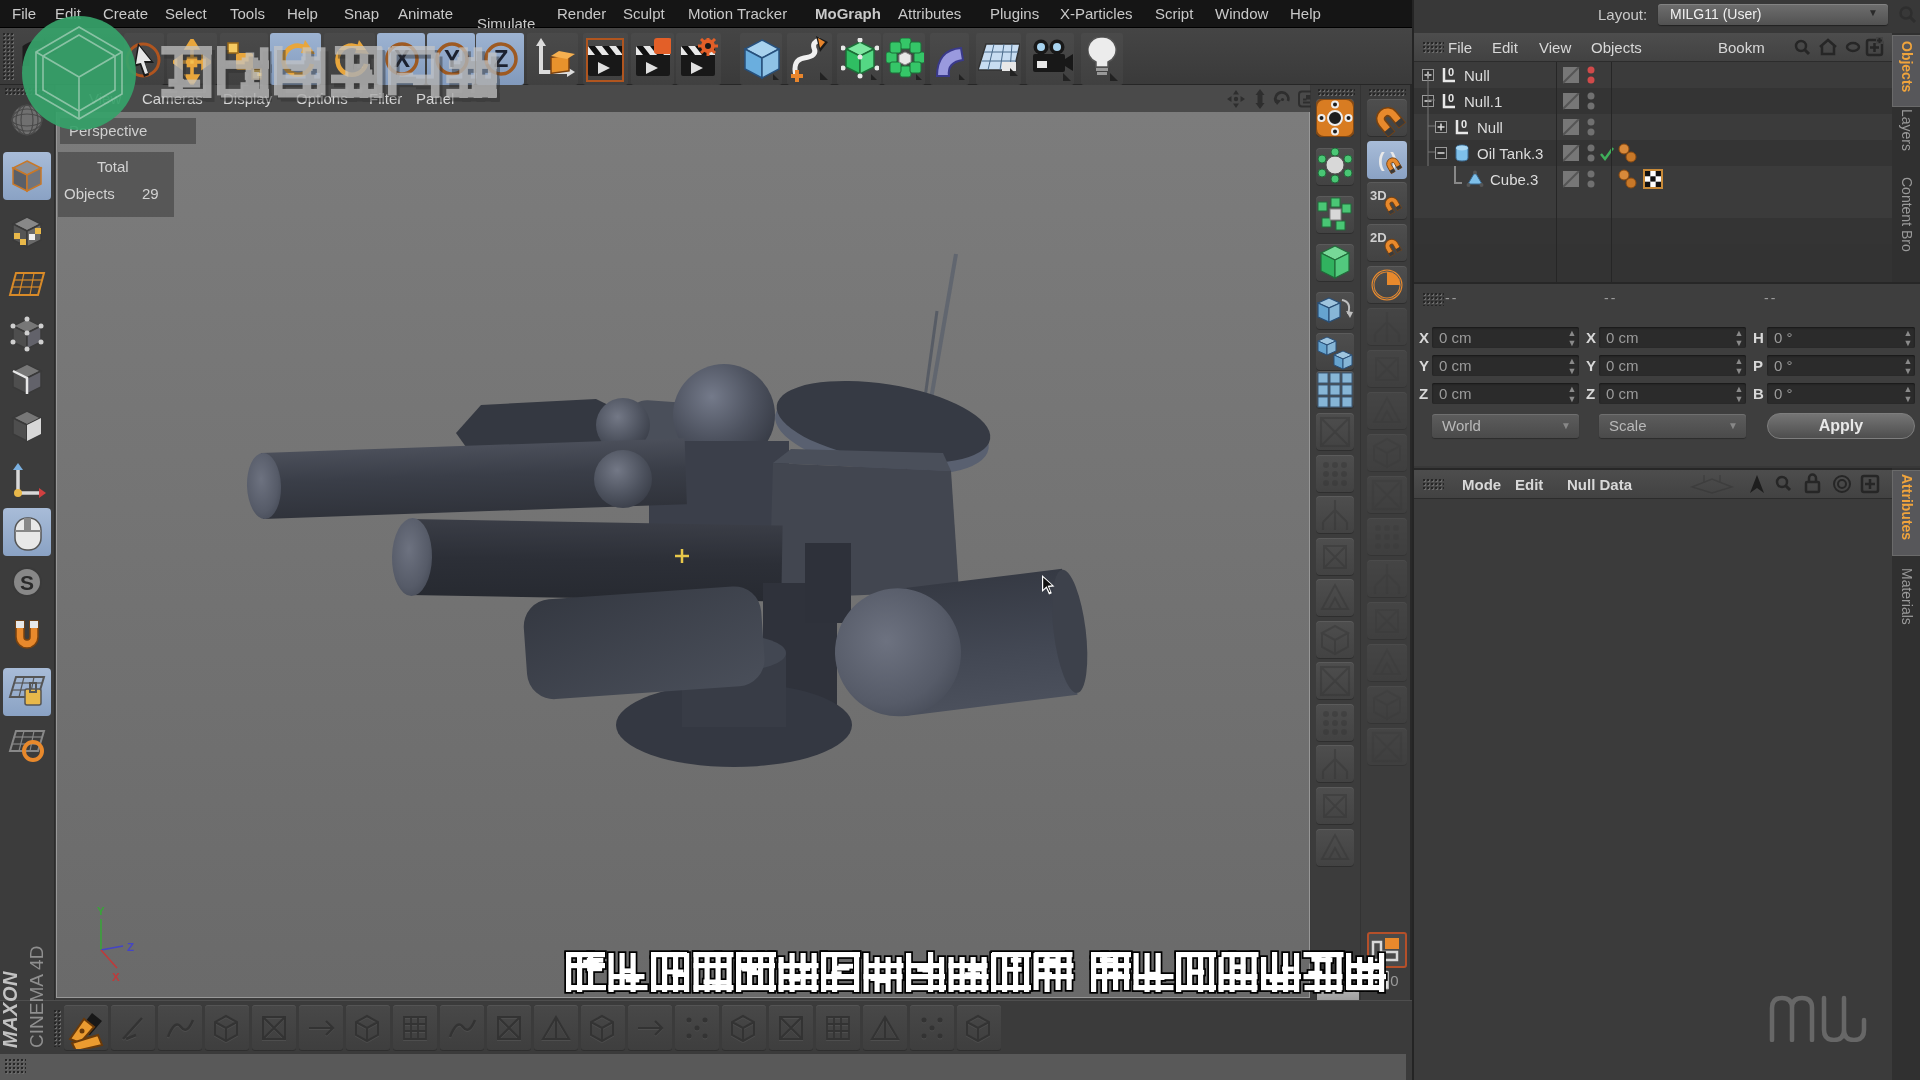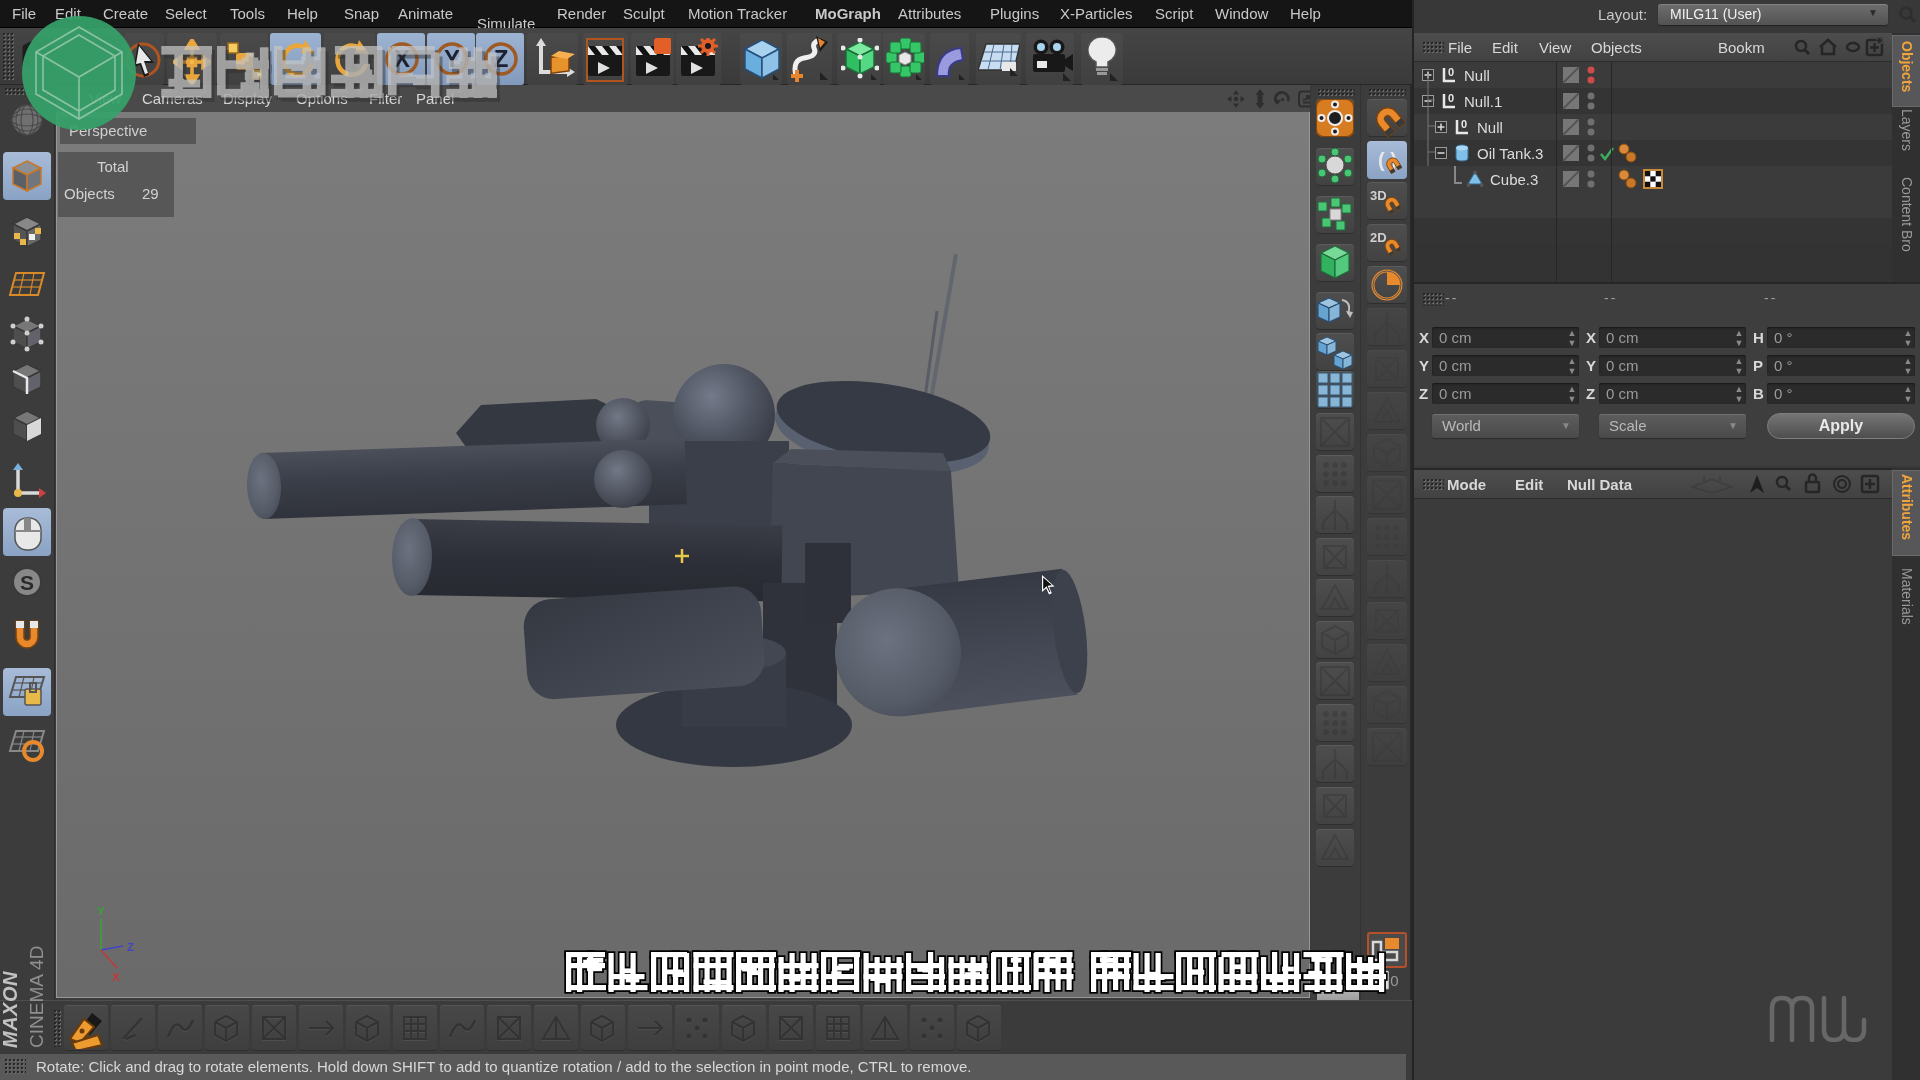--- a/index.html
+++ b/index.html
@@ -995,21 +995,21 @@
       <span class="lbl" style="left:339px;top:101px;">B</span>
       <div class="fld" style="left:353px;top:99px;width:148px;height:21px;">0 °</div>
       <span class="spin" style="left:489px;top:100px;">▲<br>▼</span>
       <div class="drp" style="left:18px;top:130px;width:147px;height:24px;">World<span style="position:absolute;right:8px;top:0;font-size:10px;color:#888;">▼</span></div>
       <div class="drp" style="left:185px;top:130px;width:147px;height:24px;">Scale<span style="position:absolute;right:8px;top:0;font-size:10px;color:#888;">▼</span></div>
       <div class="abs" style="left:353px;top:129px;width:148px;height:26px;border-radius:13px;background:linear-gradient(#757575,#4e4e4e);border:1px solid #7e7e7e;color:#e8e8e8;font-size:16px;font-weight:bold;text-align:center;line-height:24px;">Apply</div>
     </div>
     <div class="abs" style="left:0;top:468px;width:478px;height:612px;background:#3b3b3b;border-top:2px solid #272727;">
       <div class="abs" style="left:0;top:0;width:478px;height:29px;background:linear-gradient(#4d4d4d,#424242);border-bottom:1px solid #2c2c2c;">
         <div class="abs dots" style="left:8px;top:8px;width:22px;height:13px;"></div>
-        <span class="omi" style="left:33px;font-weight:bold;">Mode</span>
+        <span class="omi" style="left:48px;font-weight:bold;">Mode</span>
         <span class="omi" style="left:101px;font-weight:bold;">Edit</span>
         <span class="omi" style="left:153px;font-weight:bold;">Null Data</span>
         <svg class="abs" style="left:268px;top:3px;" width="210" height="24">
           <g opacity="0.25" stroke="#222" fill="none">
             <path d="M10 14 L30 6 L50 14 L30 20 Z" stroke-width="1.5"></path>
             <path d="M22 10 L22 2 M38 10 L38 2" stroke-width="1.5"></path>
           </g>
           <path d="M68 20 L75 2 L82 20 L75 15 Z" fill="#1e1e1e"></path>
           <g fill="none" stroke="#262626">
             <circle cx="100" cy="9" r="5" stroke-width="2.5"></circle>
@@ -1282,21 +1282,20 @@
     </svg>
     <svg class="abs" style="left:68px;top:8px;" width="38" height="40">
       <path d="M10 22 L24 4 L34 12 L22 26 Z" fill="#181818"></path>
       <path d="M2 30 L16 10 L26 18 L12 34 Z" fill="#eb9b30" stroke="#6a3a0a" stroke-width="2"></path>
       <circle cx="14" cy="22" r="2.5" fill="#6a3a0a"></circle>
       <path d="M4 34 L30 26 L34 36 L8 42 Z" fill="#eb9b30" stroke="#6a3a0a" stroke-width="2"></path>
     </svg>
   </div>
 <div class="abs" style="left:0;top:1054px;width:1406px;height:26px;background:#595959;">
     <div class="abs dots" style="left:4px;top:4px;width:22px;height:17px;"></div>
-    <span style="position:absolute;left:36px;top:4px;font-size:15px;color:#d8d8d8;">Rotate: Click and drag to rotate elements. Hold down SHIFT to add to quantize rotation / add to the selection in point mode, CTRL to remove.</span>
   </div>
 <div class="abs" style="left:1406px;top:1054px;width:6px;height:26px;background:#3b3b3b;"></div>
 <div class="abs" style="left:0px;top:962px;width:22px;height:90px;">
     <span style="position:absolute;left:-1px;top:86px;transform:rotate(-90deg);transform-origin:0 0;font-size:20px;font-weight:bold;font-style:italic;color:#c2c2c2;letter-spacing:.5px;white-space:nowrap;">MAXON</span>
   </div>
 <div class="abs" style="left:26px;top:932px;width:22px;height:120px;">
     <span style="position:absolute;left:0px;top:116px;transform:rotate(-90deg);transform-origin:0 0;font-size:19px;color:#8f8f8f;white-space:nowrap;">CINEMA 4D</span>
   </div>
 <svg class="abs" style="left:0;top:0;" width="560" height="140">
     <circle cx="79" cy="73" r="57" fill="#36a169" opacity="0.93"></circle>

